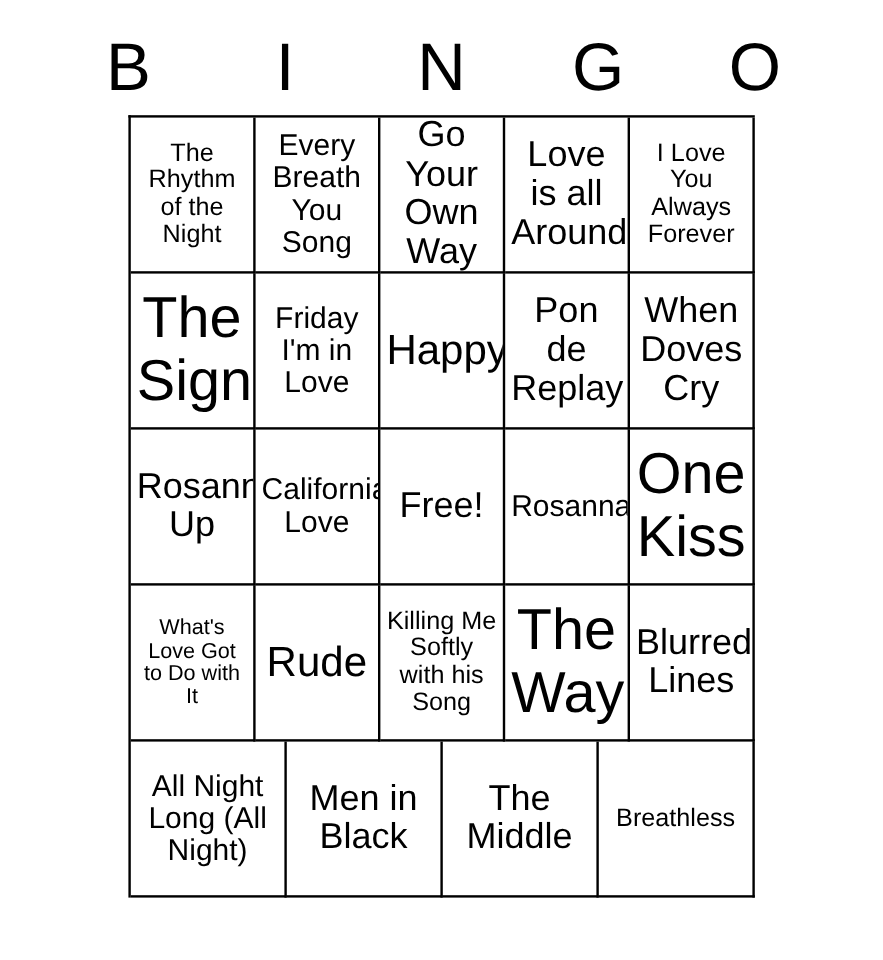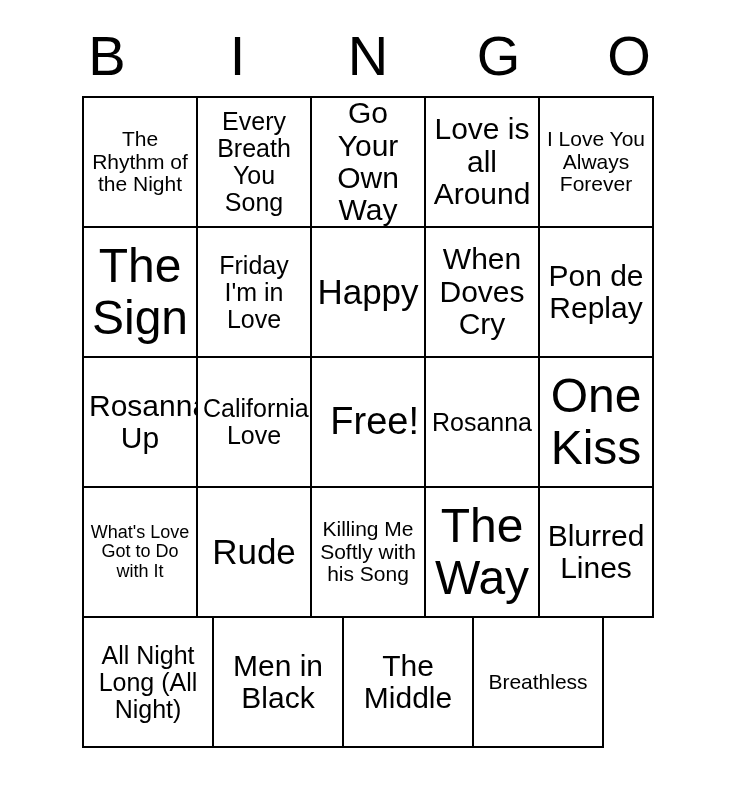--- a/index.html
+++ b/index.html
@@ -35,21 +35,21 @@
   }
   .header-letter {
     width: 130px;
     text-align: center;
     font-size: 56px;
     line-height: 60px;
     font-weight: normal;
     font-family: "Liberation Sans", sans-serif;
   }
   .grid {
-    width: 572px;
+    width: 522px;
     border-left: 2px solid #000;
     border-top: 2px solid #000;
     box-sizing: border-box;
     display: flex;
     flex-direction: column;
   }
   .row {
     display: flex;
     flex-direction: row;
   }
@@ -71,21 +71,21 @@
     width: 100%;
     line-height: 1.08;
   }
   
   .fs-xxl span { font-size: 48px; }
   .fs-xl span  { font-size: 35px; }
   .fs-lg span  { font-size: 30px; }
   .fs-md span  { font-size: 25px; }
   .fs-sm span  { font-size: 21px; }
   .fs-xs span  { font-size: 18px; }
-  .free span { font-size: 38px; text-align: right; }
+  .free span { font-size: 30px; }
 </style>
 </head>
 <body>
 
 <div class="card">
 
   <div class="header">
     <div class="header-letter">B</div>
     <div class="header-letter">I</div>
     <div class="header-letter">N</div>
@@ -117,24 +117,24 @@
       <div class="cell fs-xxl">
           <span>The Sign</span>
         </div>
       <div class="cell fs-md">
           <span>Friday I'm in Love</span>
         </div>
       <div class="cell fs-xl">
           <span>Happy</span>
         </div>
       <div class="cell fs-lg">
-          <span>When Doves Cry</span>
+          <span>Pon de Replay</span>
         </div>
       <div class="cell fs-lg">
-          <span>Pon de Replay</span>
+          <span>When Doves Cry</span>
         </div>
     </div>
 
     <div class="row">
       <div class="cell fs-lg">
           <span>Rosanna Up</span>
         </div>
       <div class="cell fs-md">
           <span>California Love</span>
         </div>

